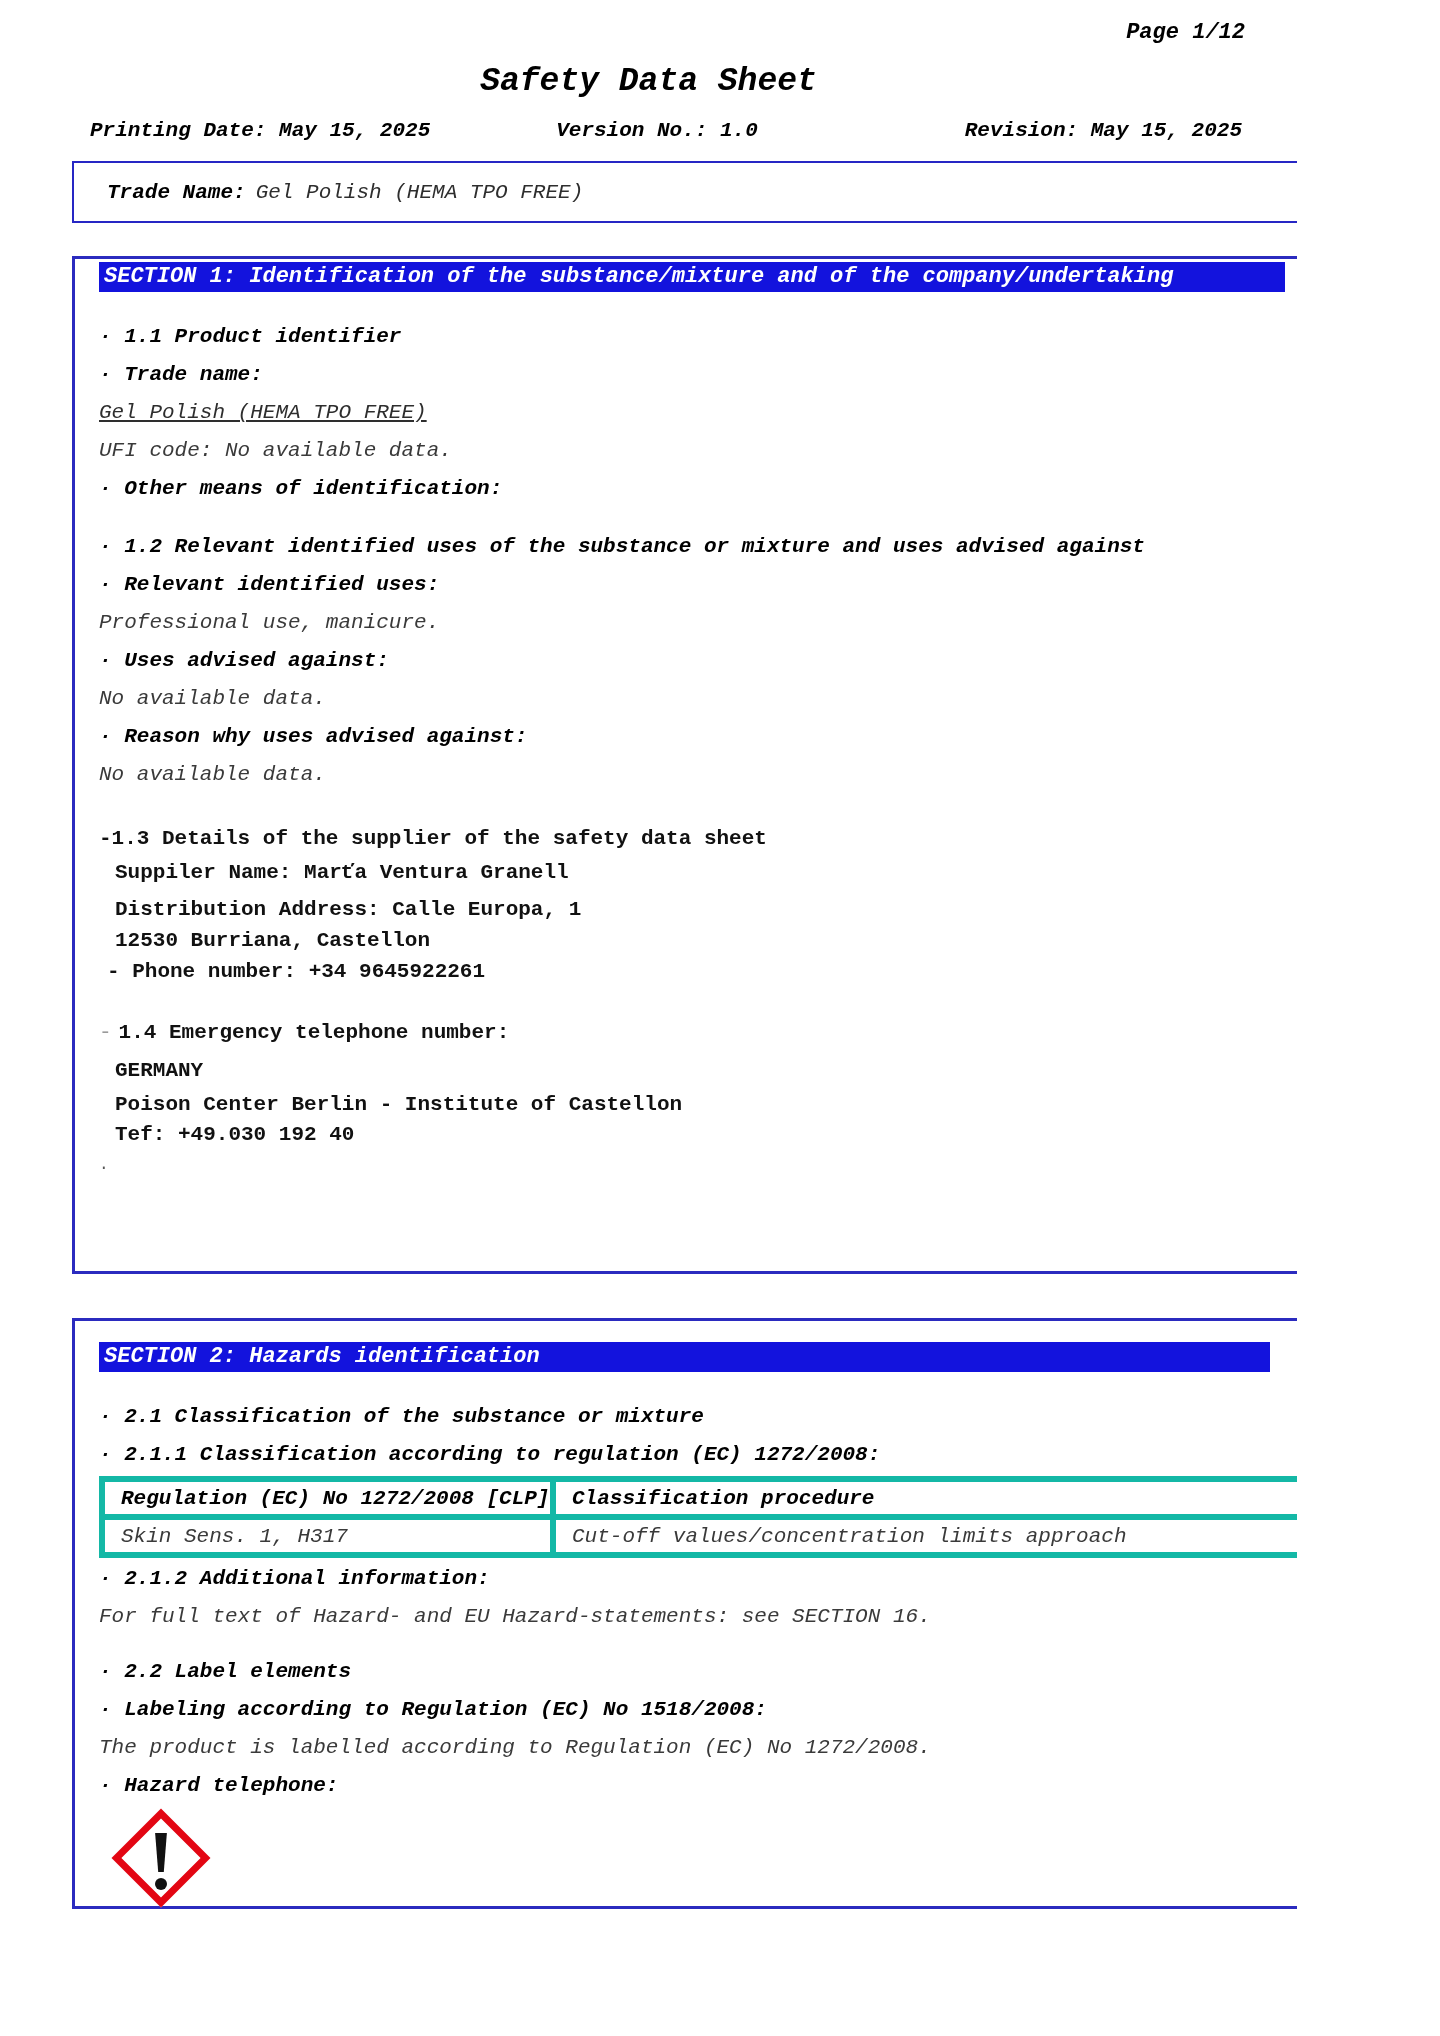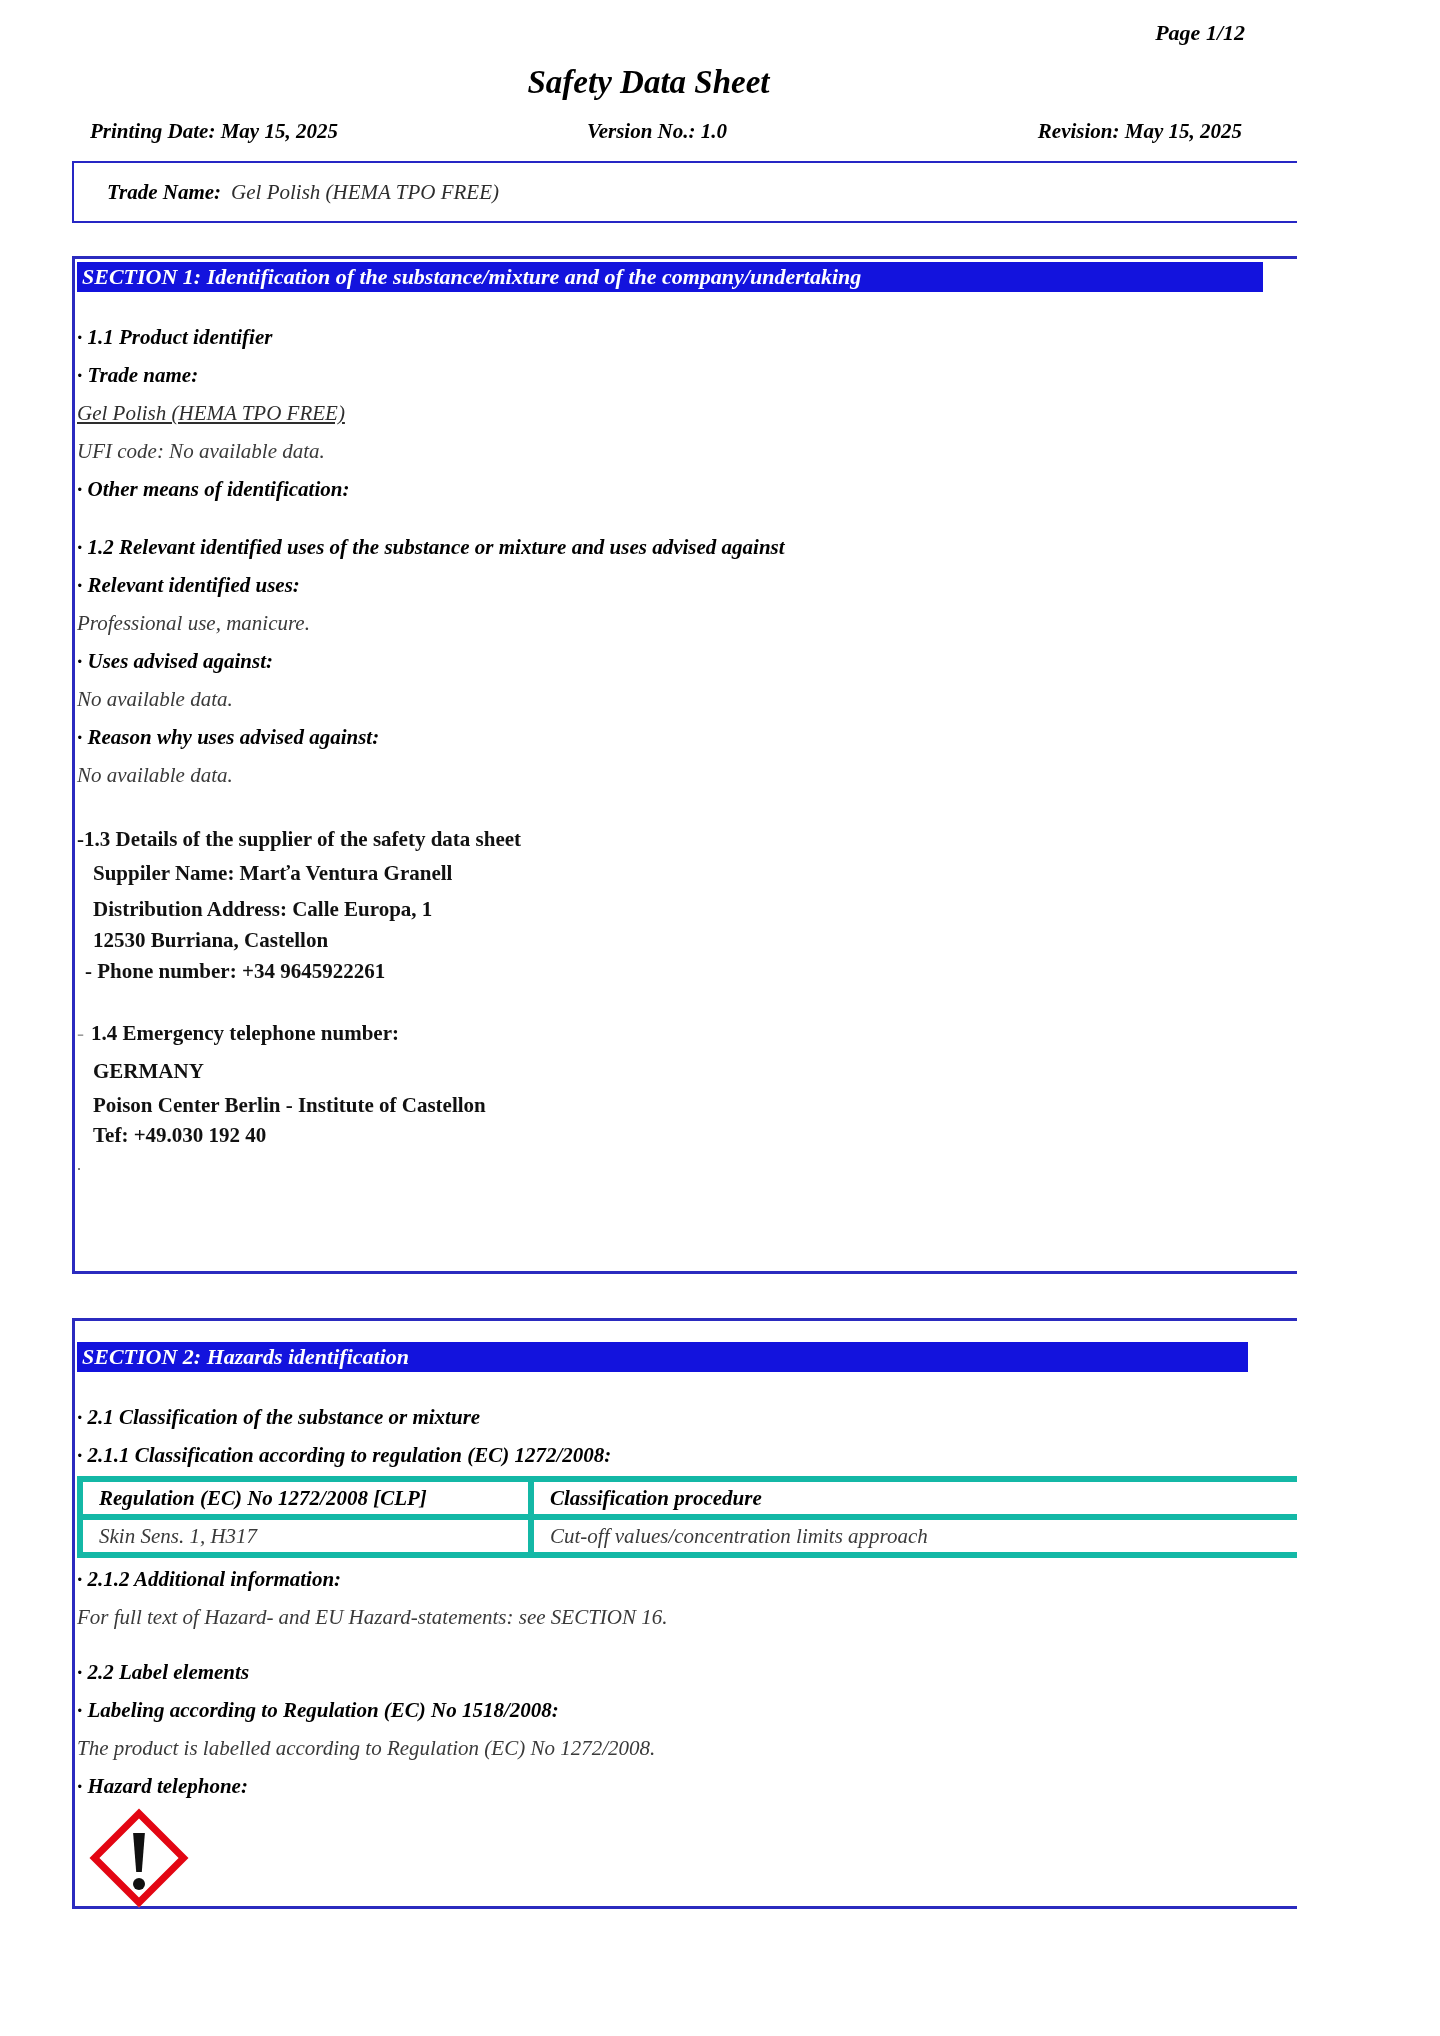--- a/index.html
+++ b/index.html
@@ -2,21 +2,21 @@
 <html><head>
 <meta charset="utf-8">
 <style>
   * { margin: 0; padding: 0; box-sizing: border-box; }
   body { background: #ffffff; }
   .page {
     position: relative;
     width: 1297px;
     height: 2036px;
     background: #ffffff;
-    font-family: Liberation Serif, serif;
+    font-family: Liberation Mono, monospace;
     color: #000;
     overflow: hidden;
   }
   
   .page-label {
     padding: 20px 52px 0 0;
     text-align: right;
     font-size: 22px;
     font-weight: bold;
     font-style: italic;
@@ -61,21 +61,21 @@
     padding-left: 33px;
     font-size: 21px;
   }
   .trade-box .lbl { font-weight: bold; font-style: italic; margin-right: 10px; }
   .trade-box .val { font-style: italic; color: #2e2e2e; }
   
   .section-box {
     margin-left: 72px;
     width: 1320px;
     border: 3px solid #2b2bbf;
-    padding: 0 2px;
+    padding: 0 24px;
   }
   .box1 { margin-top: 33px; height: 1018px; }
   .box2 { margin-top: 44px; height: 591px; }
   .sec-bar {
     height: 30px;
     background: #1313dd;
     color: #ffffff;
     font-size: 22px;
     font-weight: bold;
     font-style: italic;

